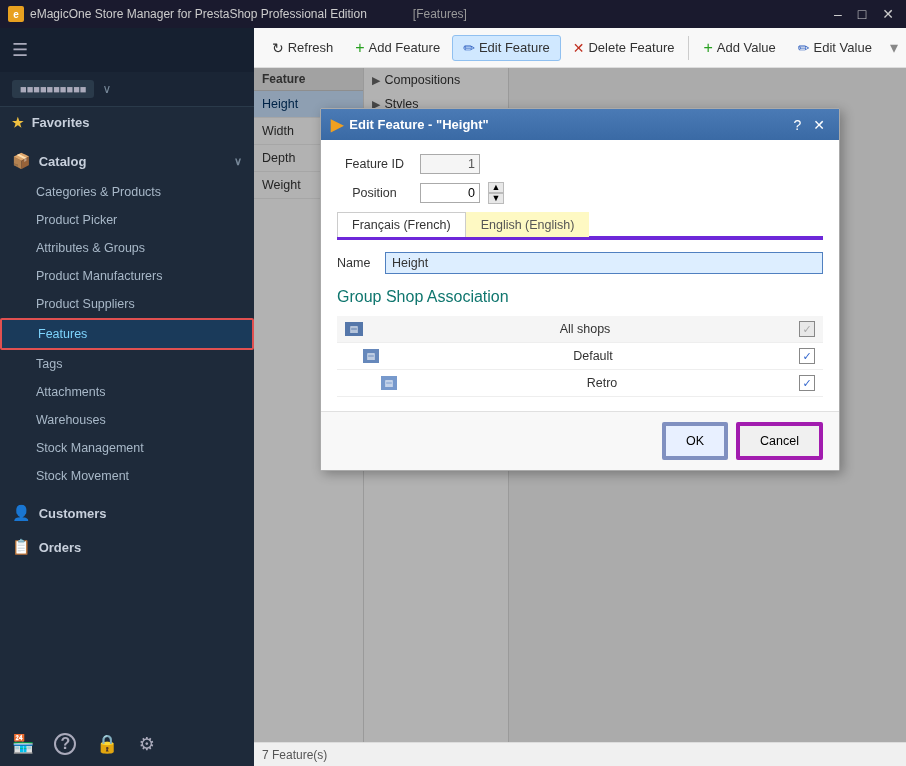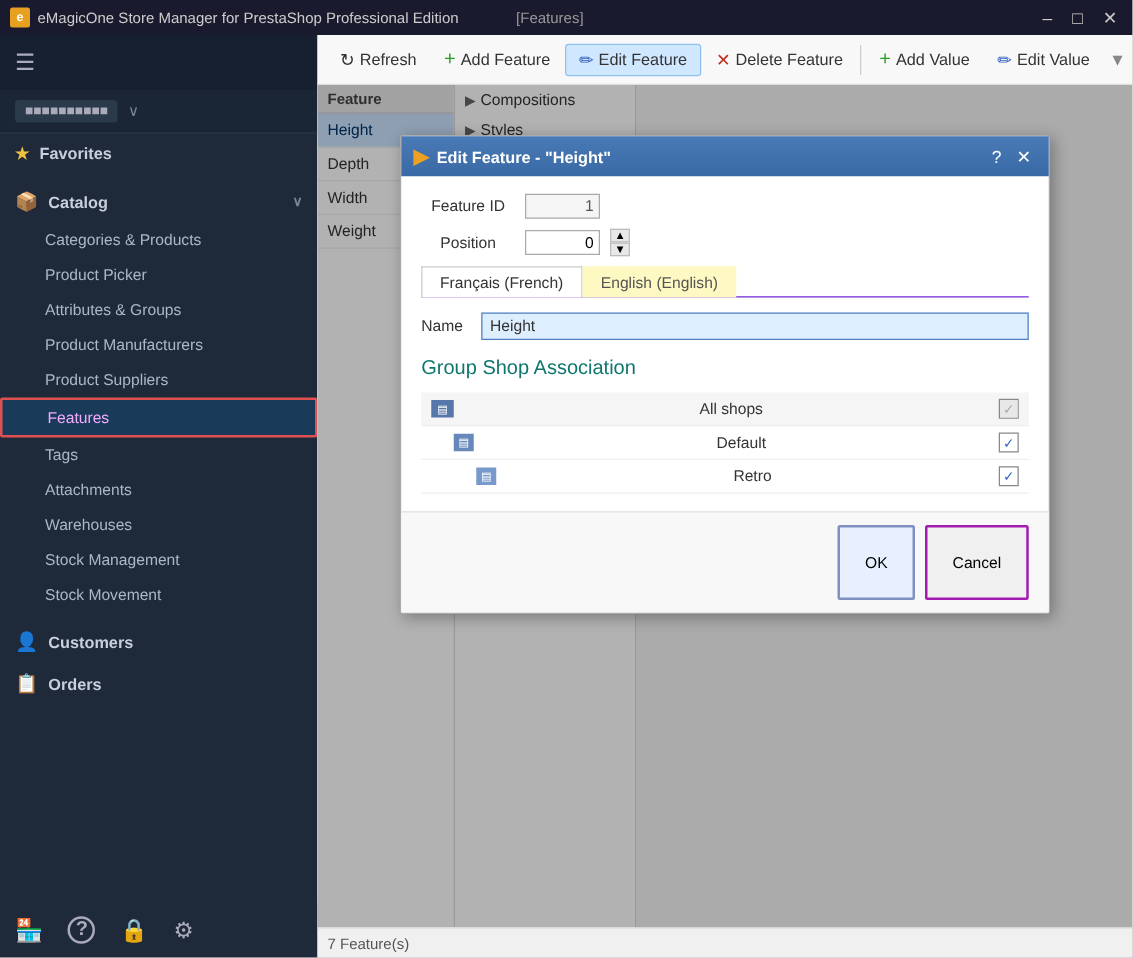--- a/index.html
+++ b/index.html
@@ -69,21 +69,21 @@
     .sidebar-section-chevron { margin-left: auto; font-size: 11px; color: #789; }
 
     .sidebar-item {
       padding: 7px 12px 7px 36px;
       color: #a8b8c8;
       cursor: pointer;
       font-size: 12.5px;
     }
     .sidebar-item.active {
       background: #1a3a5a;
-      color: #f0abfc;
+      color: #7dd3fc;
       border: 2px solid #e05050;
       border-radius: 2px;
     }
 
     .sidebar-favorites { display: flex; align-items: center; padding: 8px 12px; color: #c8d0dc; cursor: pointer; font-weight: 600; }
     .star-icon { margin-right: 8px; color: #f0c040; }
 
     
     .content-area {
       flex: 1;
@@ -243,21 +243,21 @@
       padding: 2px 4px;
       font-size: 12.5px;
       width: 60px;
       text-align: right;
     }
     .spin-buttons { display: flex; flex-direction: column; }
     .spin-btn { background: #e8e8e8; border: 1px solid #bbb; width: 16px; height: 11px; display: flex; align-items: center; justify-content: center; cursor: pointer; font-size: 9px; line-height: 1; }
 
     .modal-tabs {
       display: flex;
-      border-bottom: 1px solid #6d28d9;
+      border-bottom: 4px solid #6d28d9;
       margin-bottom: 12px;
       margin-top: 4px;
     }
     .modal-tab {
       padding: 5px 14px;
       font-size: 12.5px;
       cursor: pointer;
       border: 1px solid transparent;
       border-bottom: none;
       margin-bottom: -1px;
@@ -309,24 +309,24 @@
 
     .modal-footer {
       display: flex;
       justify-content: flex-end;
       gap: 8px;
       padding: 10px 16px;
       border-top: 1px solid #e0e0e0;
       background: #f8f8f8;
     }
     .modal-footer-btn {
-      padding: 21px 20px;
-      font-size: 12.5px;
-      cursor: pointer;
-      border: 2px solid #a21caf;
+      padding: 8px 20px;
+      font-size: 12.5px;
+      cursor: pointer;
+      border: 4px solid #a21caf;
       background: #f0f0f0;
       border-radius: 2px;
     }
     .modal-footer-btn.primary { background: #e8f0ff; border-color: #8090c0; }
 
     
     ::-webkit-scrollbar { width: 8px; height: 8px; }
     ::-webkit-scrollbar-track { background: #f0f0f0; }
     ::-webkit-scrollbar-thumb { background: #bbb; border-radius: 4px; }
   </style>
@@ -454,22 +454,22 @@
         <span>Edit Value</span>
       </button>
       <span class="toolbar-more">▾</span>
     </div>
 
     <div class="feature-panel">
 
       <div class="feature-list">
         <div class="feature-list-header">Feature</div>
         <div class="feature-list-item selected">Height</div>
+        <div class="feature-list-item">Width</div>
         <div class="feature-list-item">Depth</div>
-        <div class="feature-list-item">Width</div>
         <div class="feature-list-item">Weight</div>
       </div>
 
       <div class="feature-tree">
         <div class="tree-item">
           <span class="tree-chevron">▶</span>
           <span>Compositions</span>
         </div>
         <div class="tree-item">
           <span class="tree-chevron">▶</span>

